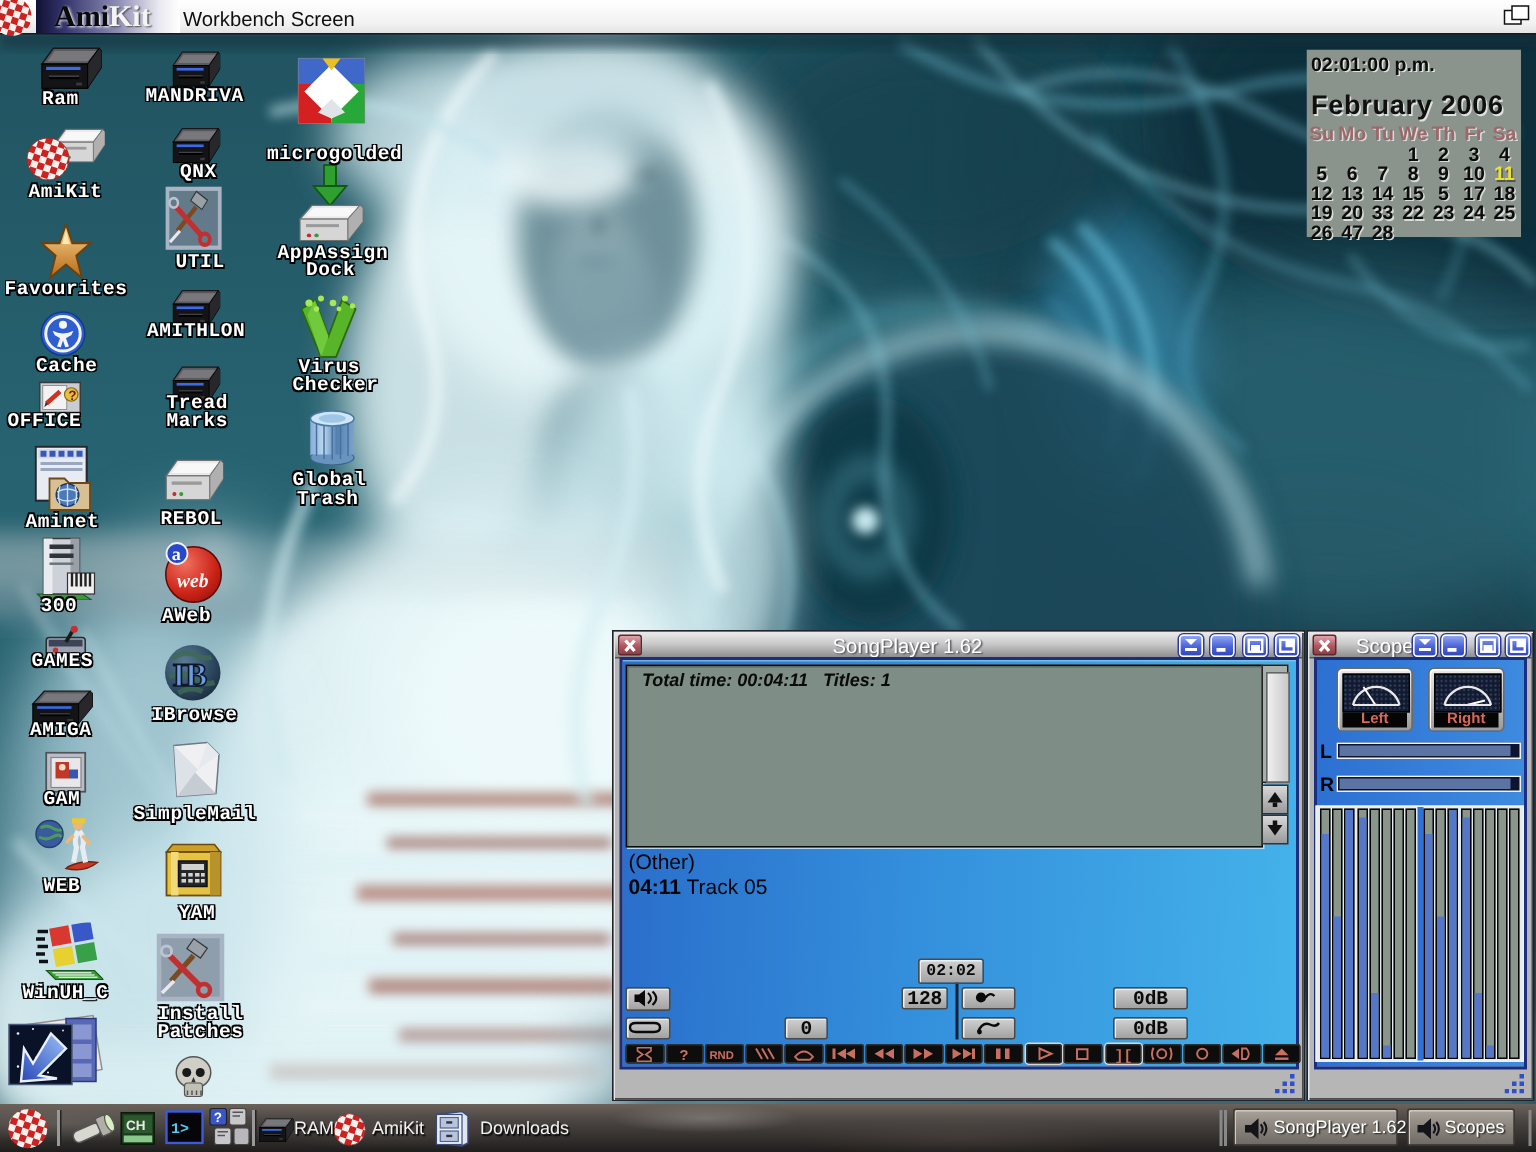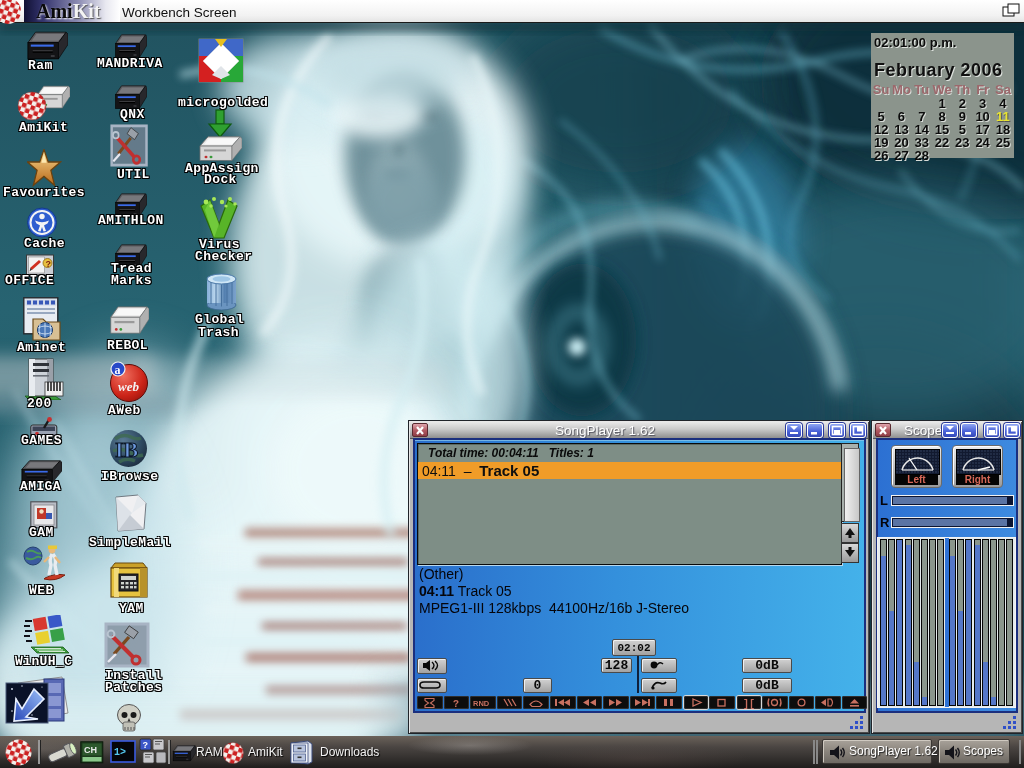--- a/index.html
+++ b/index.html
@@ -568,21 +568,21 @@
     </svg>
 <svg class="ic" style="left:203px;top:272px" width="37" height="39">
       <use href="#gtrash"></use>
     </svg>
 <div class="lbl" style="left:28px;top:60px">Ram</div>
 <div class="lbl" style="left:19px;top:122px">AmiKit</div>
 <div class="lbl" style="left:3px;top:187px">Favourites</div>
 <div class="lbl" style="left:24px;top:238px">Cache</div>
 <div class="lbl" style="left:5px;top:275px">OFFICE</div>
 <div class="lbl" style="left:17px;top:342px">Aminet</div>
-<div class="lbl" style="left:27px;top:398px">200</div>
+<div class="lbl" style="left:27px;top:398px">300</div>
 <div class="lbl" style="left:21px;top:435px">GAMES</div>
 <div class="lbl" style="left:20px;top:481px">AMIGA</div>
 <div class="lbl" style="left:29px;top:527px">GAM</div>
 <div class="lbl" style="left:29px;top:585px">WEB</div>
 <div class="lbl" style="left:15px;top:656px">WinUH_C</div>
 <div class="lbl" style="left:97px;top:58px">MANDRIVA</div>
 <div class="lbl" style="left:120px;top:109px">QNX</div>
 <div class="lbl" style="left:117px;top:169px">UTIL</div>
 <div class="lbl" style="left:98px;top:215px">AMITHLON</div>
 <div class="lbl" style="left:111px;top:263px">Tread</div>
@@ -603,21 +603,21 @@
 <div class="lbl" style="left:198px;top:327px">Trash</div>
 
 <div id="cal">
  <div class="clk">02:01:00 p.m.</div>
  <div class="mon">February  2006</div>
  <div class="row hd" style="top:47px"><span class="c">Su</span><span class="c">Mo</span><span class="c">Tu</span><span class="c">We</span><span class="c">Th</span><span class="c">Fr</span><span class="c">Sa</span></div>
  <div class="row" style="top:61px"><span class="c"></span><span class="c"></span><span class="c"></span><span class="c">1</span><span class="c">2</span><span class="c">3</span><span class="c">4</span></div>
  <div class="row" style="top:74px"><span class="c">5</span><span class="c">6</span><span class="c">7</span><span class="c">8</span><span class="c">9</span><span class="c">10</span><span class="c hl">11</span></div>
  <div class="row" style="top:87px"><span class="c">12</span><span class="c">13</span><span class="c">14</span><span class="c">15</span><span class="c">5</span><span class="c">17</span><span class="c">18</span></div>
  <div class="row" style="top:100px"><span class="c">19</span><span class="c">20</span><span class="c">33</span><span class="c">22</span><span class="c">23</span><span class="c">24</span><span class="c">25</span></div>
- <div class="row" style="top:113px"><span class="c">26</span><span class="c">27</span><span class="c">28</span><span class="c"></span><span class="c"></span><span class="c"></span><span class="c"></span></div>
+ <div class="row" style="top:113px"><span class="c">26</span><span class="c">47</span><span class="c">28</span><span class="c"></span><span class="c"></span><span class="c"></span><span class="c"></span></div>
 </div>
 
 <div id="sp" class="win">
  <div class="tbar">
         <div class="ttxt" style="transform:translateX(-34px)">SongPlayer 1.62</div>
         <div class="xbtn">
           <svg width="14" height="13">
             <path d="M3,3 L9,10 M9,3 L3,10" stroke="#fff" stroke-width="2.2"></path>
           </svg>
         </div>
@@ -641,38 +641,36 @@
   <div class="bbtn" style="left:440px">
           <svg width="12" height="11">
             <rect x="1.5" y="1.5" width="9" height="8" fill="none" stroke="#fff" stroke-width="1.6"></rect>
             <rect x="5" y="2" width="5.5" height="4.5" fill="#fff"></rect>
           </svg>
         </div>
  </div>
  <div id="spc">
   <div id="plist">
     <div id="plhead">Total time: 00:04:11   Titles: 1</div>
-    <div id="plrow"> 04:11  –  <b style="font-size:15px">Track 05</b></div>
   </div>
   <div id="spsb">
     <div id="sptrack">
             <div id="spthumb"></div>
           </div>
     <div class="arrbtn" style="top:80px"><svg width="16" height="18">
               <path d="M8,4 L13,11 L3,11 Z" fill="#111"></path>
               <rect x="6.5" y="11" width="3" height="3" fill="#111"></rect>
             </svg></div>
     <div class="arrbtn" style="top:100px"><svg width="16" height="18">
               <path d="M8,13 L13,6 L3,6 Z" fill="#111"></path>
               <rect x="6.5" y="3" width="3" height="3" fill="#111"></rect>
             </svg></div>
   </div>
   <div class="stext" style="left:4px;top:126px">(Other)</div>
   <div class="stext" style="left:4px;top:143px"><b>04:11</b> Track 05</div>
-  <div class="stext" style="left:4px;top:160px">MPEG1-III 128kbps  44100Hz/16b J-Stereo</div>
   <div class="gbox" style="left:197px;top:199px;width:44px;height:17px;font-size:11px;line-height:16px;z-index:2">02:02</div>
   <div class="gbox" style="left:186px;top:218px;width:31px;height:15px;line-height:14px">128</div>
   <div class="gbox" style="left:2px;top:218px;width:30px;height:16px"><svg width="26" height="13">
             <path d="M4,4 h3 l4,-3 v11 l-4,-3 h-3 Z" fill="#0a0a0a"></path>
             <path d="M13,3 q4,3.5 0,7 M16,2 q5,4.5 0,9" stroke="#0a0a0a" stroke-width="1.4" fill="none"></path>
           </svg></div>
   <div class="gbox" style="left:2px;top:238px;width:30px;height:15px"><svg width="26" height="12">
             <path d="M5,3 h12 q4,0 4,3 t-4,3 h-12 q-4,0 -4,-3 t4,-3" fill="none" stroke="#0a0a0a" stroke-width="1.6"></path>
           </svg></div>
   <div class="gbox" style="left:108px;top:238px;width:29px;height:15px;line-height:14px">0</div>

